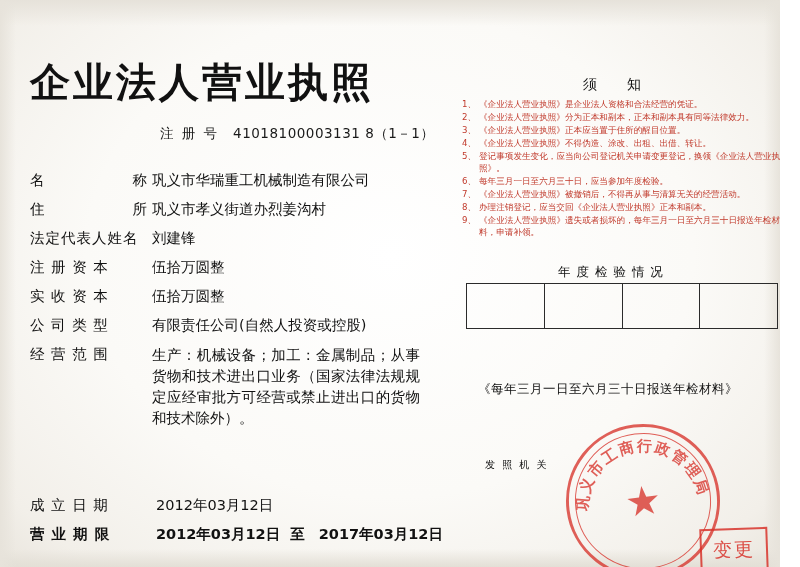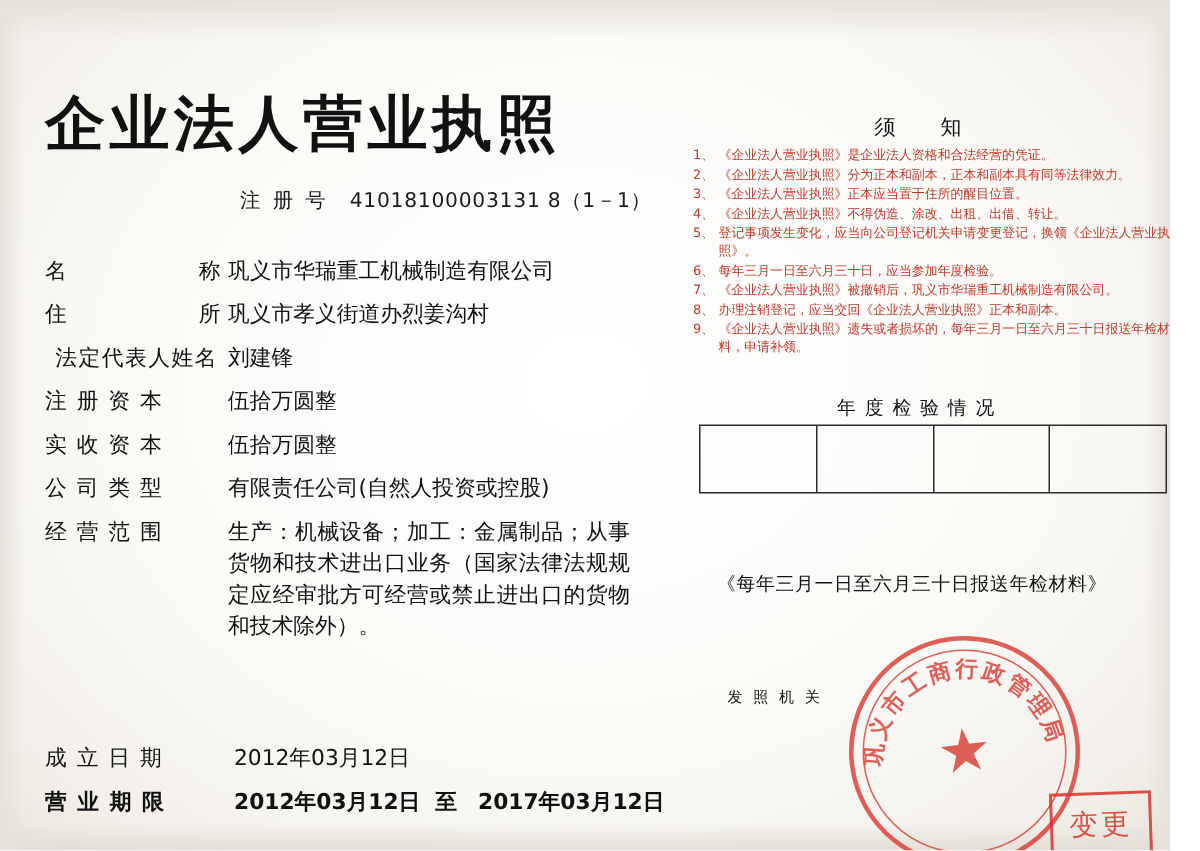--- a/index.html
+++ b/index.html
@@ -96,21 +96,21 @@
     padding-right: 4px;
   }
   .field .fvalue {
     display: inline-block;
     font-size: 14.5px;
     color: #111111;
   }
 
   #f-name   { top: 171px; }
   #f-addr   { top: 200px; }
-  #f-legal  { top: 229px; text-align: center; }
+  #f-legal  { top: 229px; }
   #f-regcap { top: 258px; }
   #f-paidcap{ top: 287px; }
   #f-type   { top: 316px; }
   #f-scope  { top: 345px; }
 
   #scope-value {
     position: absolute;
     left: 152px;
     top: 345px;
     width: 268px;
@@ -349,21 +349,21 @@
     <div class="nitem">
         <span class="nnum">5、</span>
         <span class="ntext">登记事项发生变化，应当向公司登记机关申请变更登记，换领《企业法人营业执照》。</span>
       </div>
     <div class="nitem">
         <span class="nnum">6、</span>
         <span class="ntext">每年三月一日至六月三十日，应当参加年度检验。</span>
       </div>
     <div class="nitem">
         <span class="nnum">7、</span>
-        <span class="ntext">《企业法人营业执照》被撤销后，巩义市华瑞重工机械制造有限公司。</span>
+        <span class="ntext">《企业法人营业执照》被撤销后，不得再从事与清算无关的经营活动。</span>
       </div>
     <div class="nitem">
         <span class="nnum">8、</span>
         <span class="ntext">办理注销登记，应当交回《企业法人营业执照》正本和副本。</span>
       </div>
     <div class="nitem">
         <span class="nnum">9、</span>
         <span class="ntext">《企业法人营业执照》遗失或者损坏的，每年三月一日至六月三十日报送年检材料，申请补领。</span>
       </div>
   </div>

